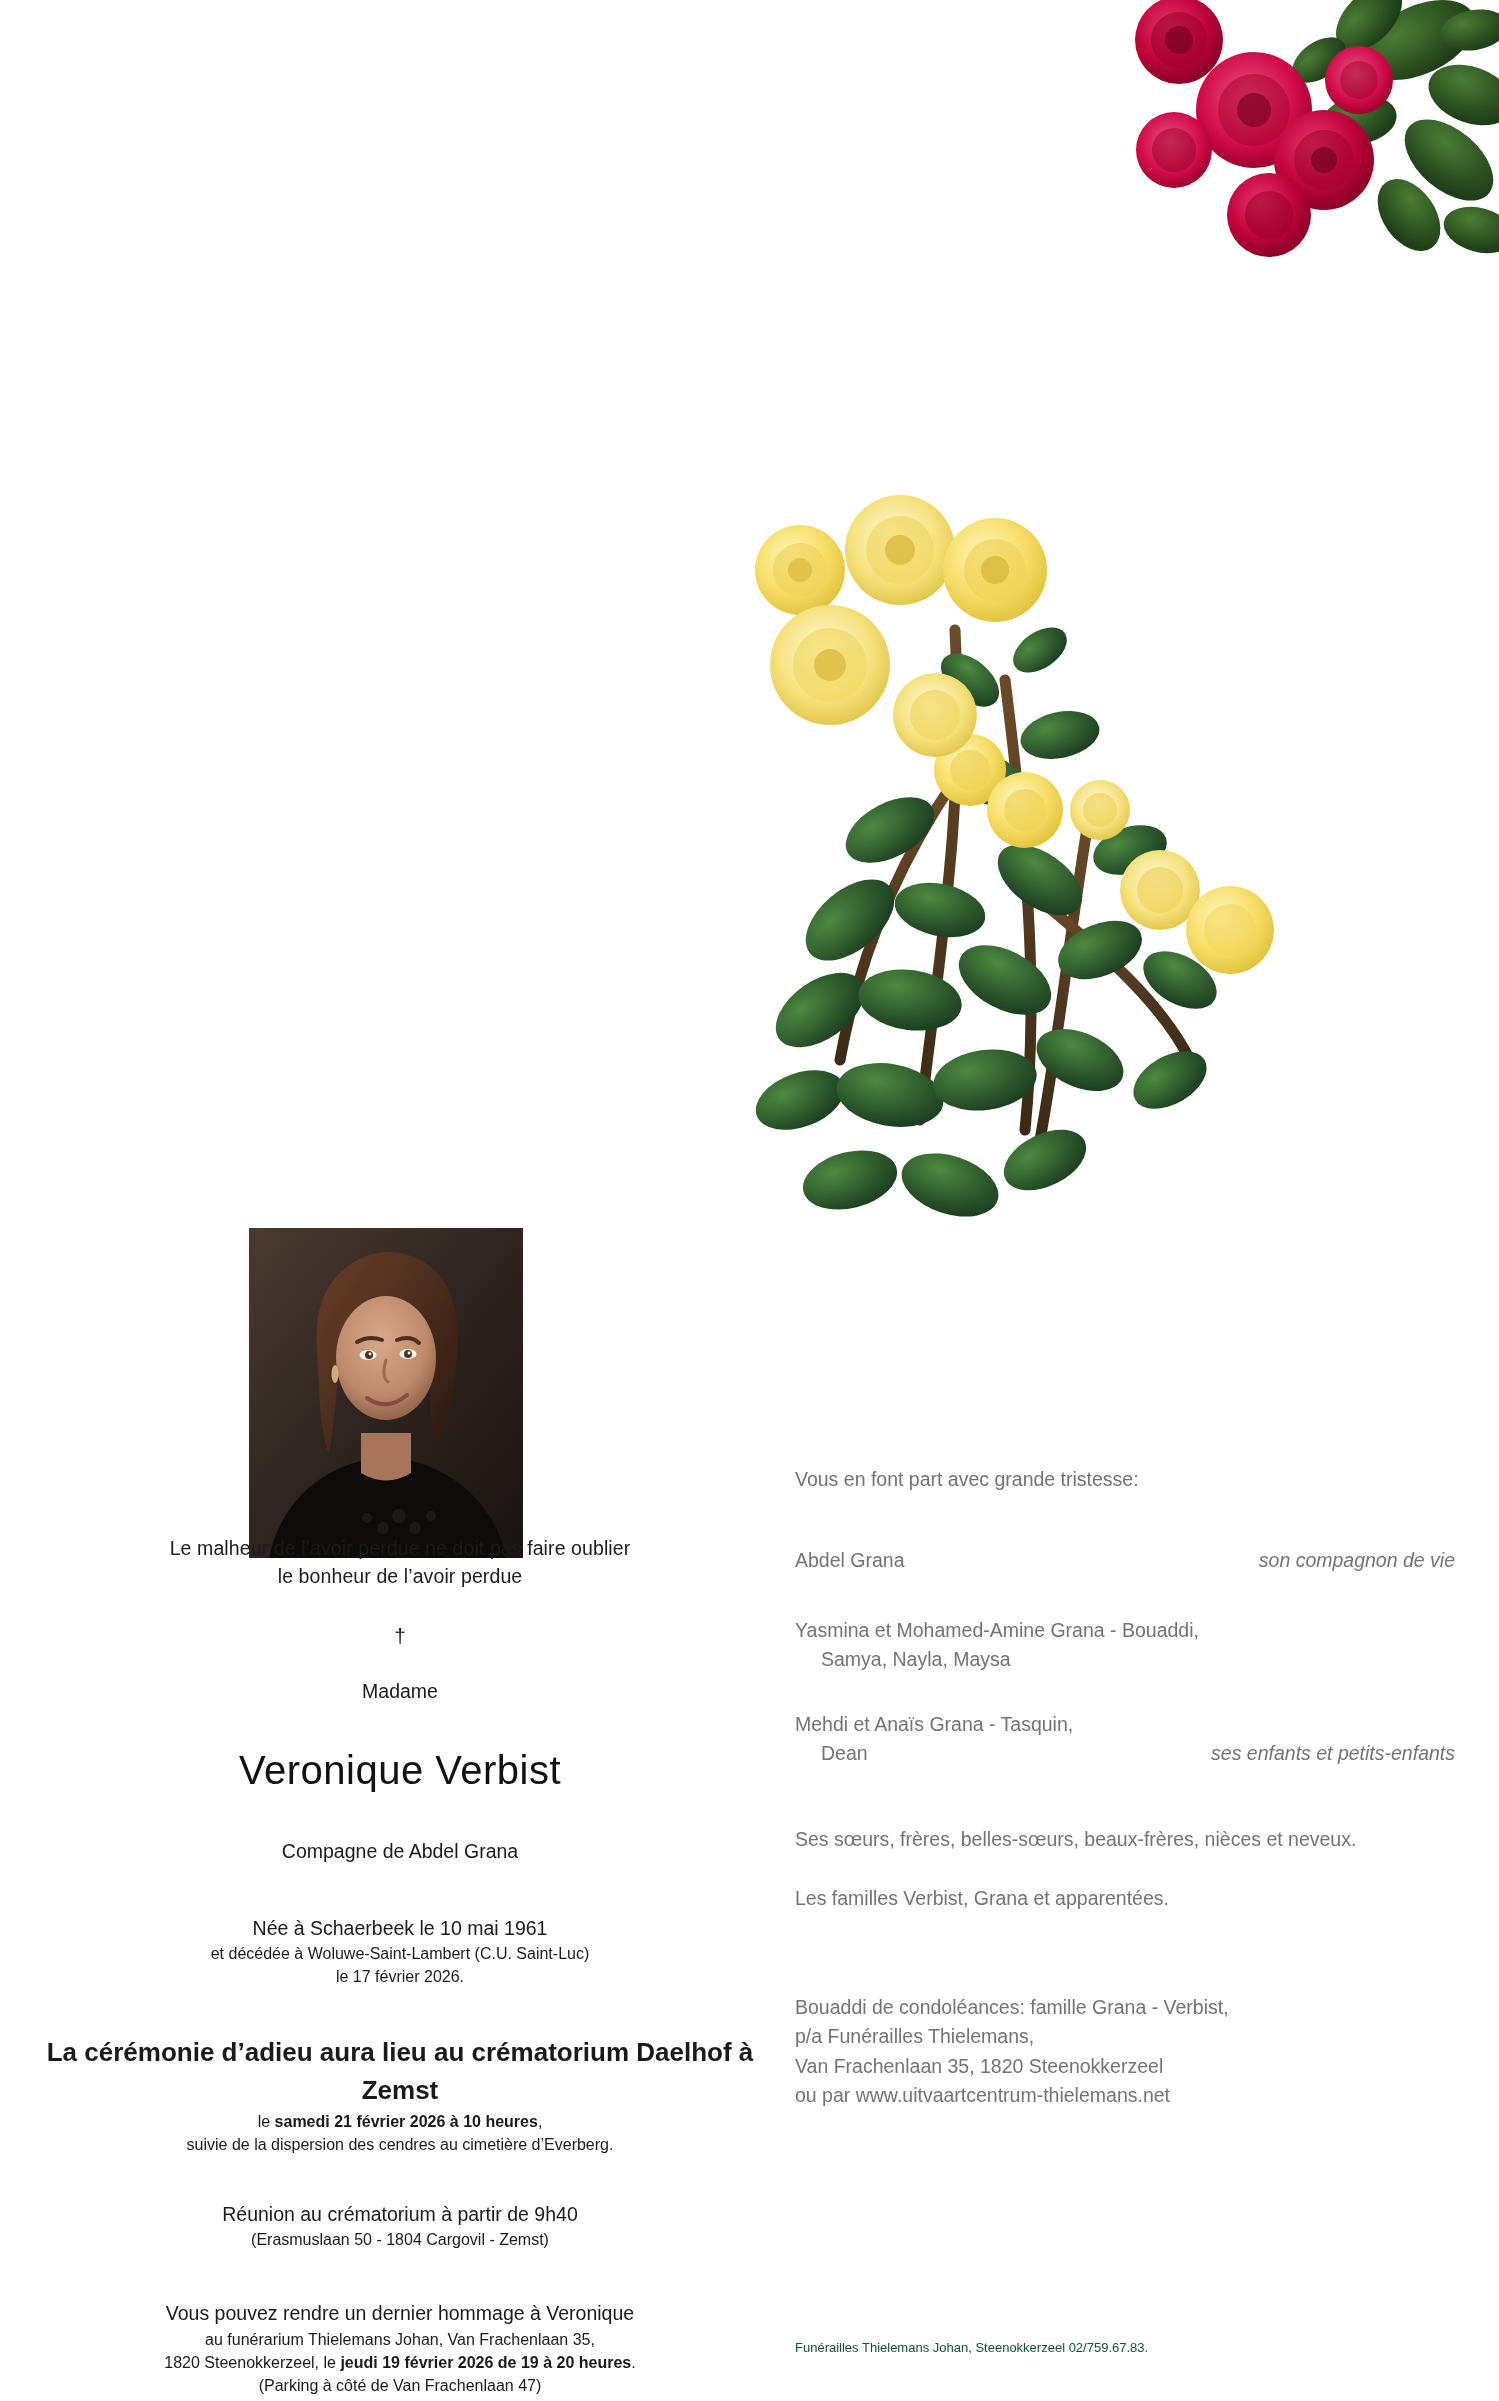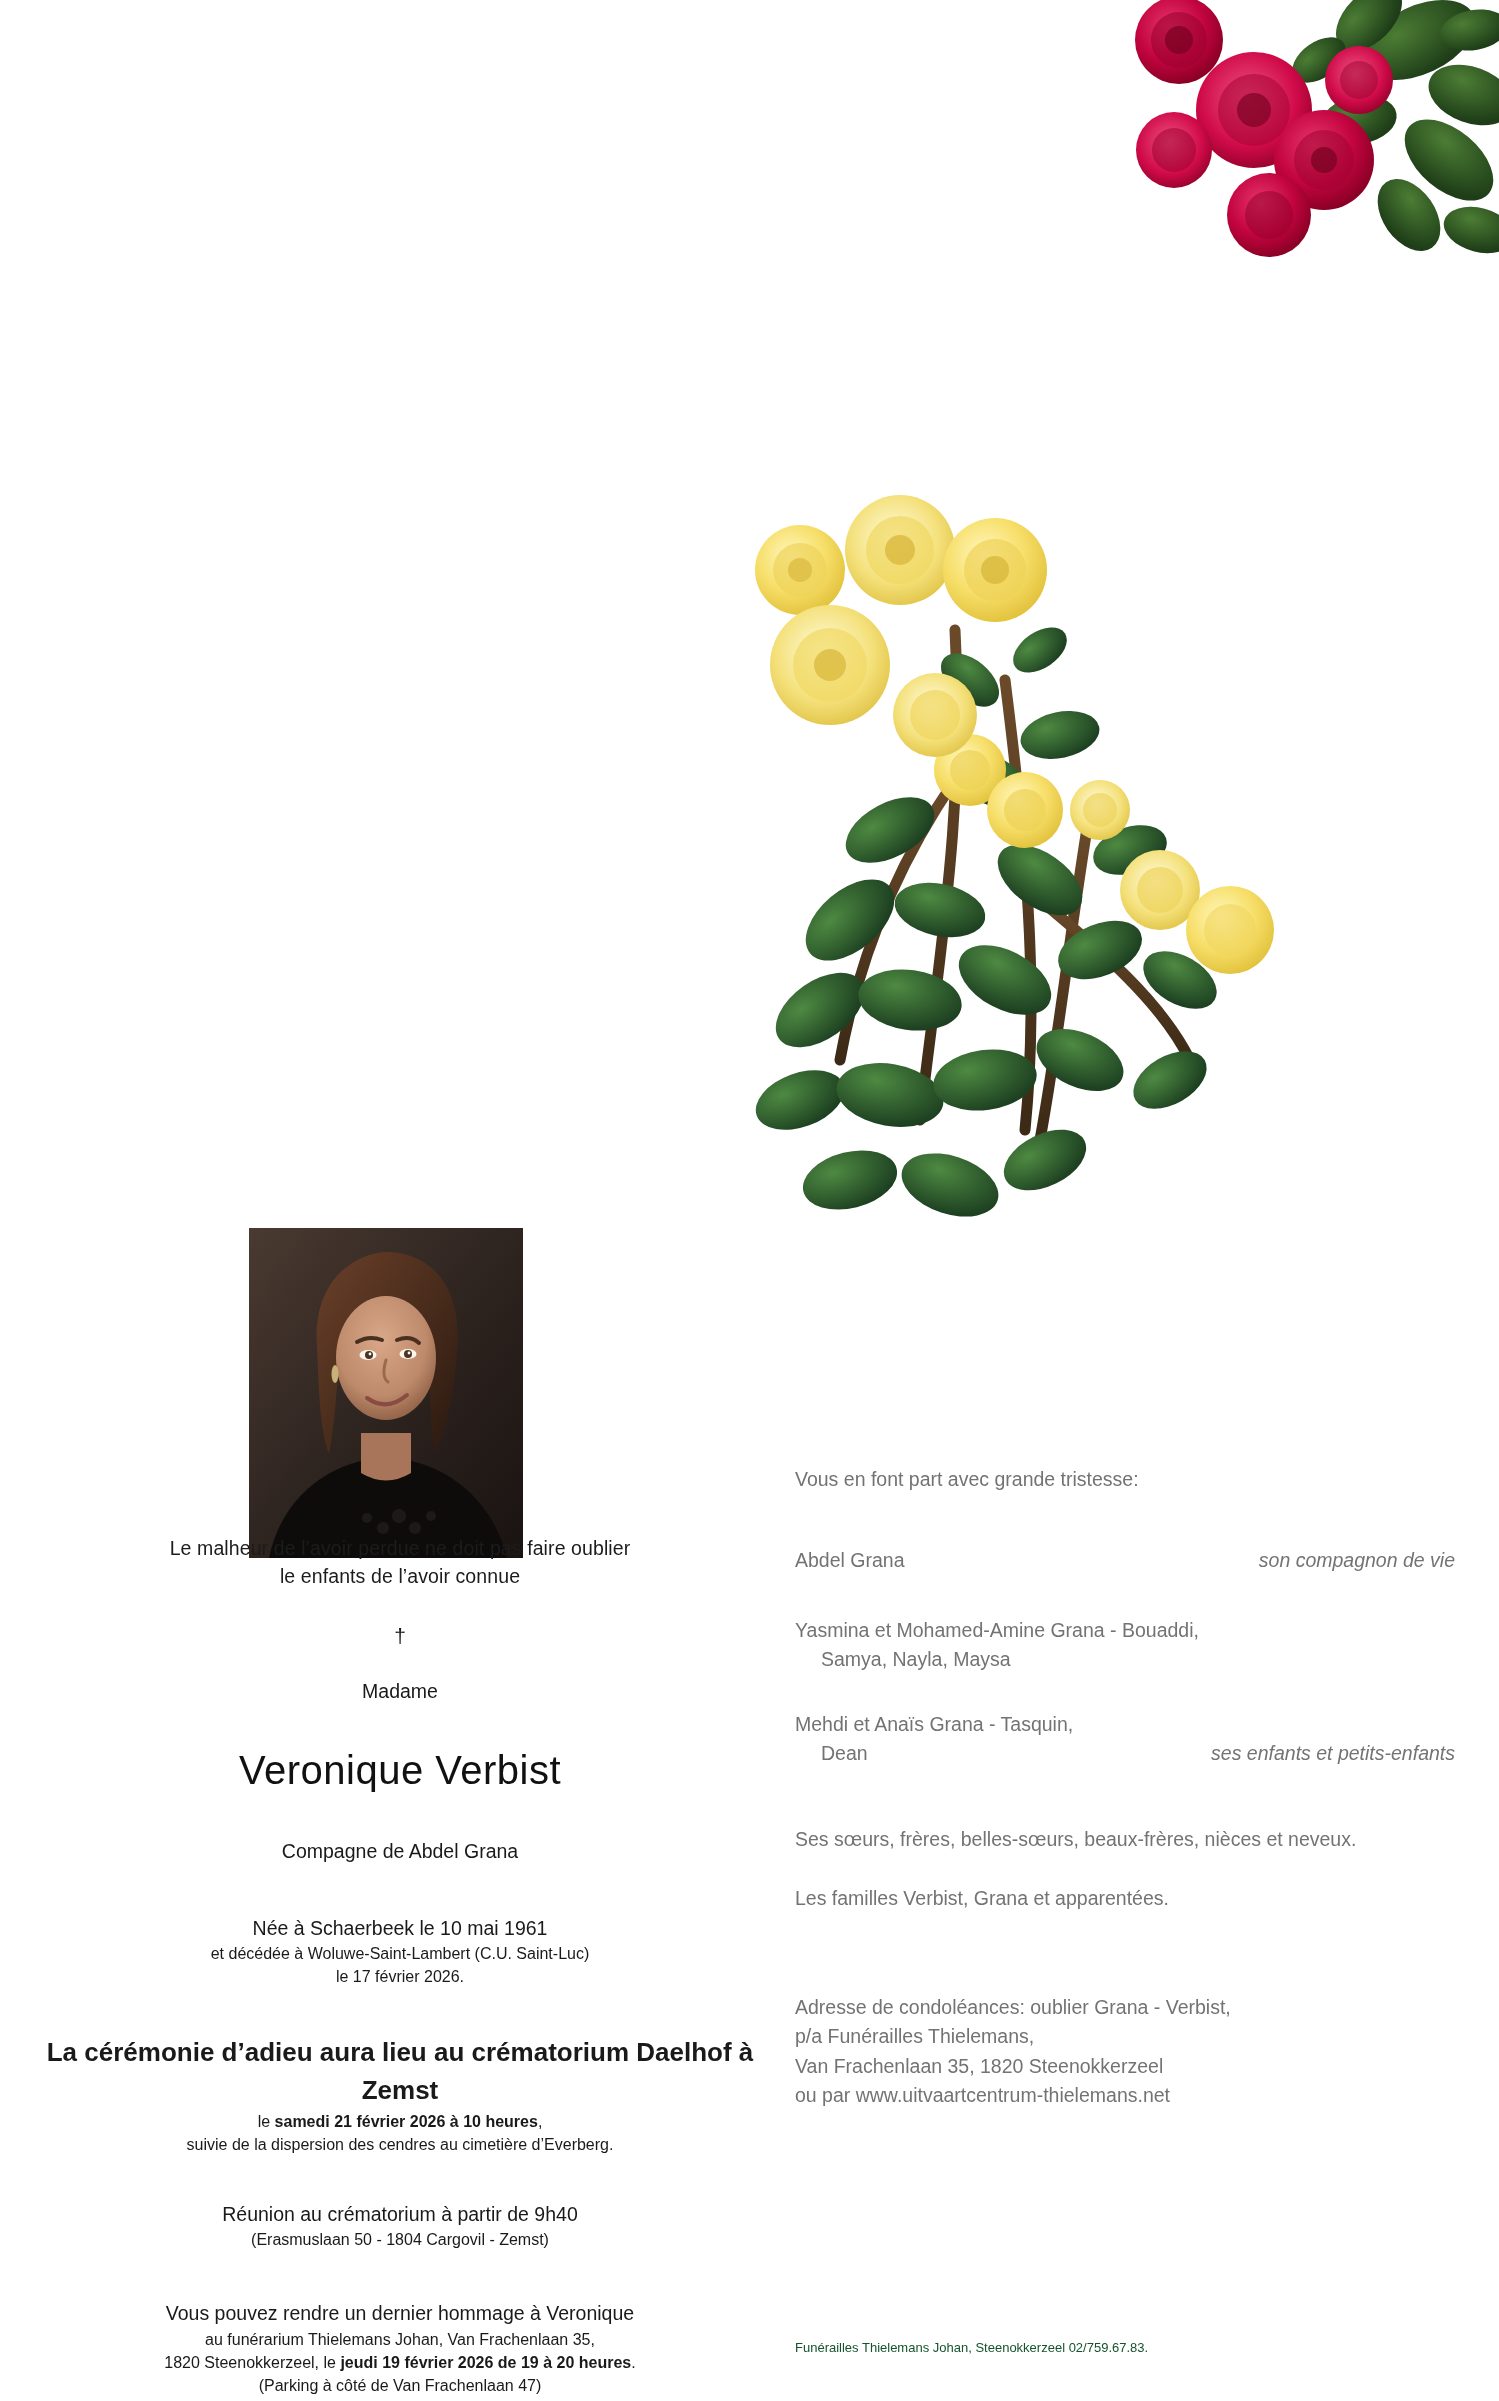--- a/index.html
+++ b/index.html
@@ -349,21 +349,21 @@
       <circle cx="166" cy="300" r="6"></circle>
       <circle cx="134" cy="300" r="6"></circle>
       <circle cx="182" cy="288" r="5"></circle>
       <circle cx="118" cy="290" r="5"></circle>
     </g>
   </svg>
 </div>
 
 <div class="left-col">
   <p class="quote">Le malheur de l’avoir perdue ne doit pas faire oublier</p>
-  <p class="quote">le enfants de l’avoir connue</p>
+  <p class="quote">le bonheur de l’avoir perdue</p>
 
   <p class="cross">†</p>
 
   <p class="madame">Madame</p>
 
   <p class="name">Veronique Verbist</p>
 
   <p class="compagne">Compagne de Abdel Grana</p>
 
   <p class="birth">Née à Schaerbeek le 10 mai 1961</p>
@@ -401,20 +401,20 @@
     <div class="rel-row">
       <span class="rel-left indent">Dean</span>
       <span class="rel-right">ses enfants et petits-enfants</span>
     </div>
   </div>
 
   <p class="blk-sib">Ses sœurs, frères, belles-sœurs, beaux-frères, nièces et neveux.</p>
   <p class="blk-fam">Les familles Verbist, Grana et apparentées.</p>
 
   <div class="blk-addr">
-    <p>Adresse de condoléances: oublier Grana - Verbist,</p>
+    <p>Bouaddi de condoléances: famille Grana - Verbist,</p>
     <p>p/a Funérailles Thielemans,</p>
     <p>Van Frachenlaan 35, 1820 Steenokkerzeel</p>
     <p>ou par www.uitvaartcentrum-thielemans.net</p>
   </div>
 </div>
 
 <div id="footer">Funérailles Thielemans Johan, Steenokkerzeel 02/759.67.83.</div>
 
 </body></html>

